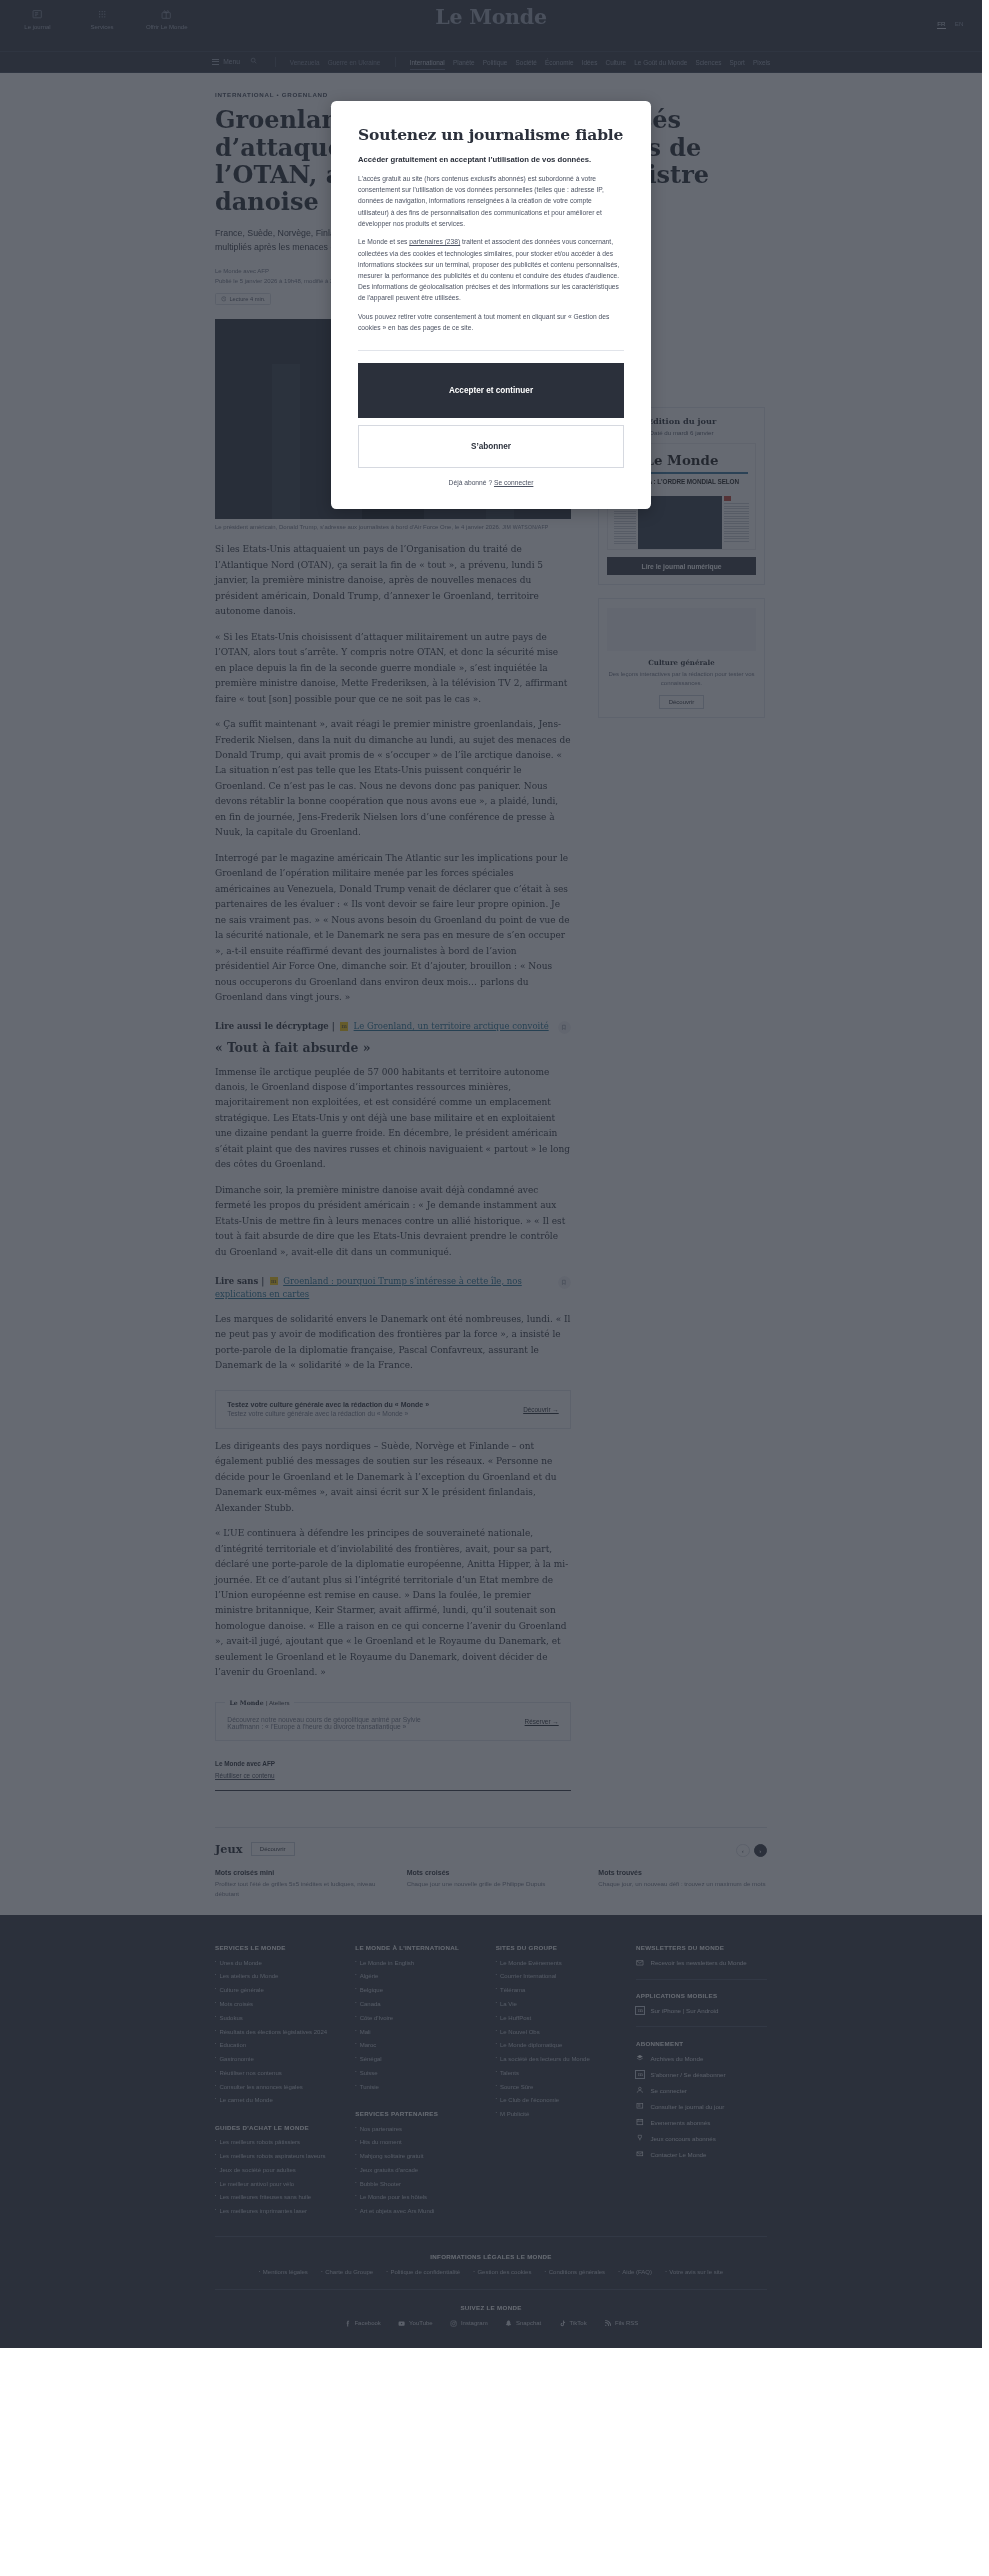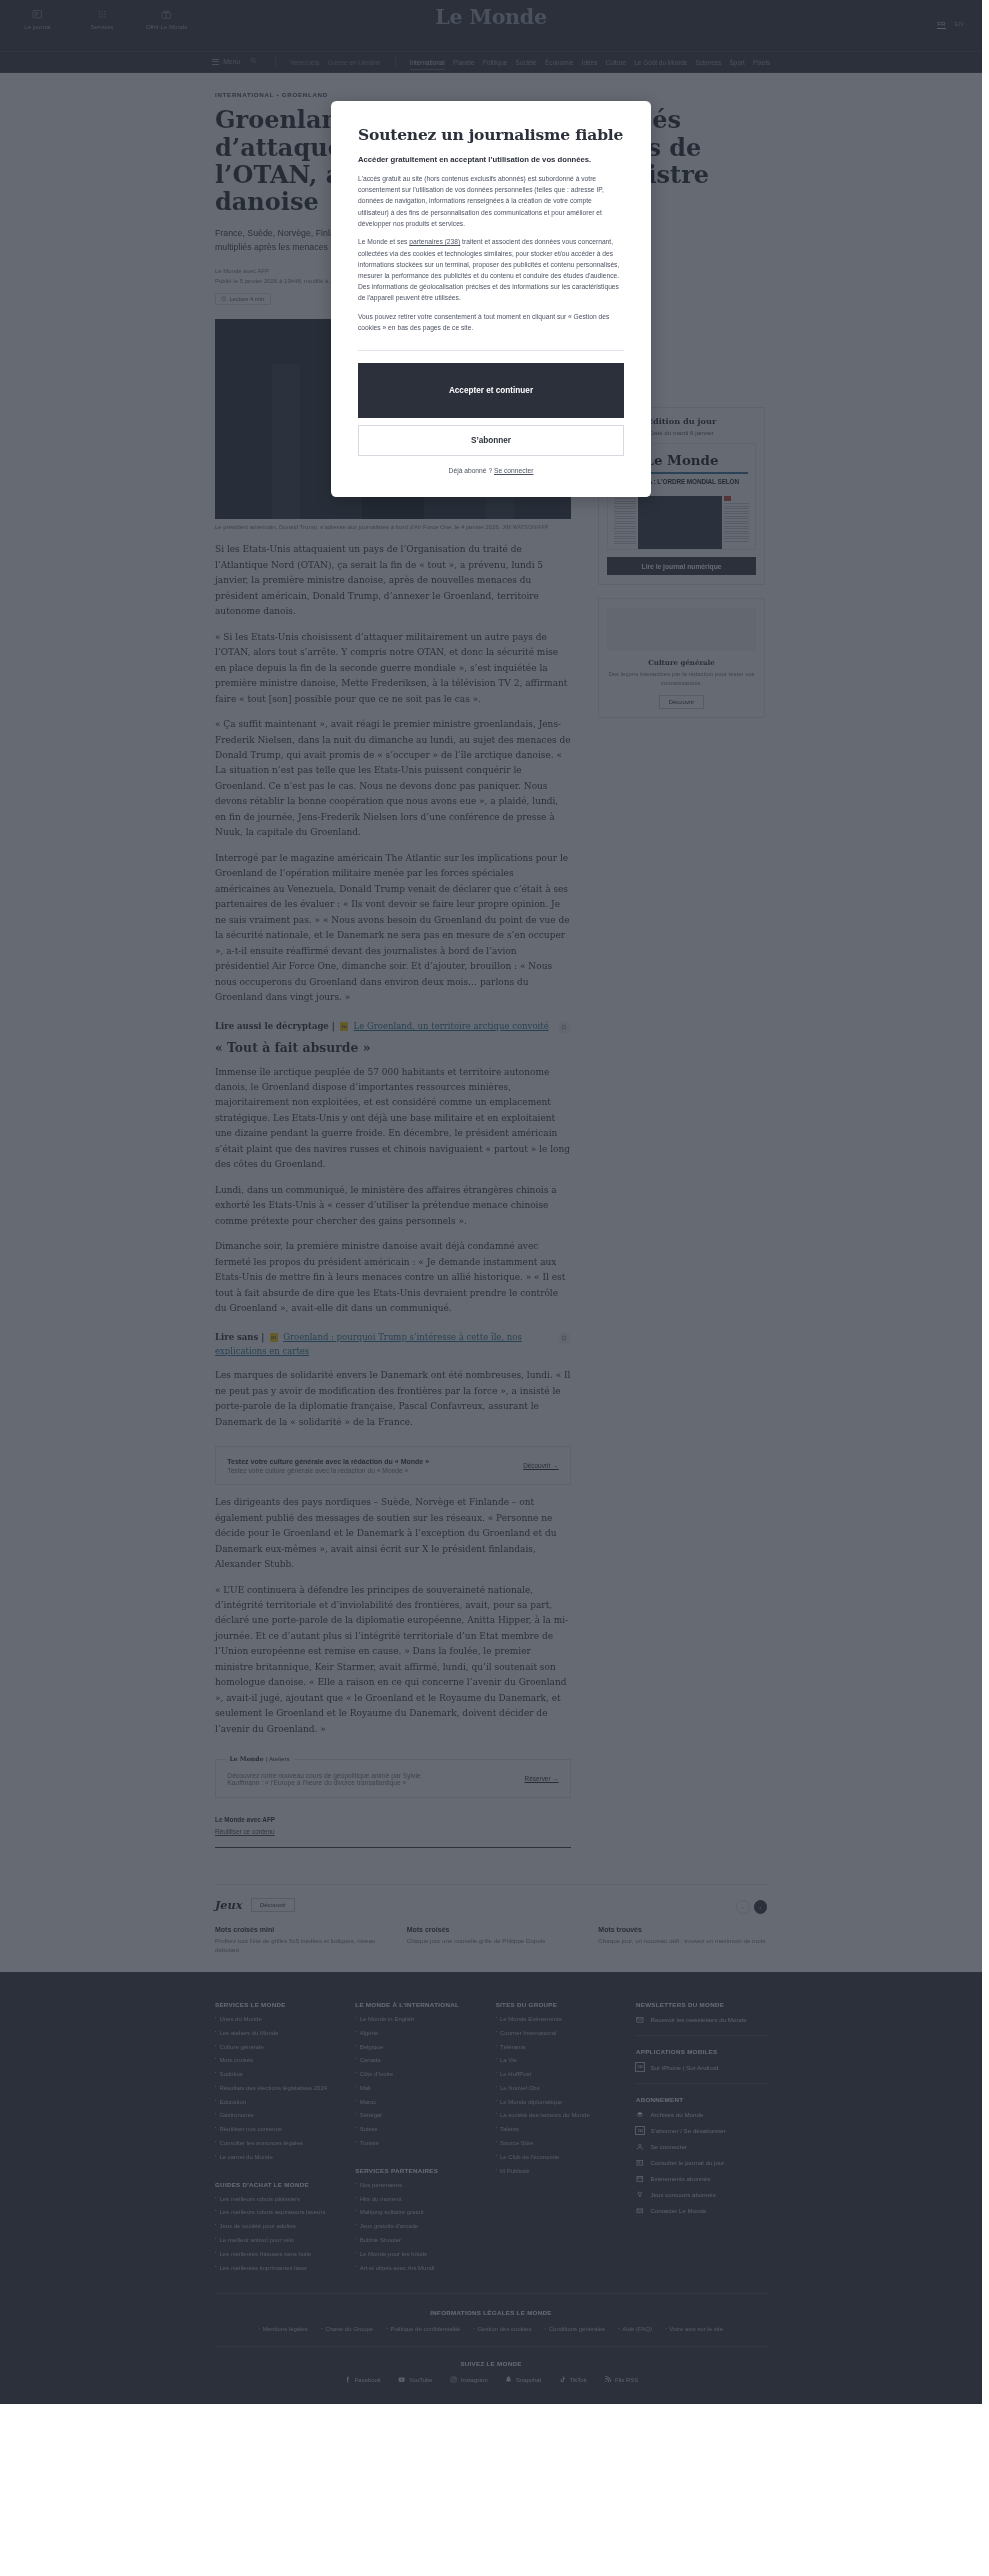--- a/index.html
+++ b/index.html
@@ -171,21 +171,21 @@
   .side-promo .sp-img { height: 43px; background: #f4f5f7; }
   .side-promo .sp-title { font-family: "DejaVu Serif", serif; font-size: 7px; font-weight: 700; margin-top: 7.2px; color: #1b2029; }
   .side-promo .sp-sub { font-size: 6px; color: #6a7080; margin-top: 3.1px; line-height: 1.5; }
   .btn-outline {
     display: inline-block; border: 0.5px solid #c7ccd6; padding: 3.1px 8.2px;
     font-size: 6px; color: #1b2029; margin-top: 6.2px; cursor: pointer;
   }
 
   
   .jeux-wrap { width: 552px; margin: 36px auto 0; border-top: 0.5px solid #dcdfe5; padding-top: 13.4px; }
-  .jeux-head { display: flex; align-items: flex-end; gap: 8.2px; position: relative; font-style: italic; }
+  .jeux-head { display: flex; align-items: flex-end; gap: 8.2px; position: relative; }
   .jeux-title { font-family: "DejaVu Serif", serif; font-size: 11.3px; font-weight: 700; color: #1b2029; }
   .jeux-arrows { position: absolute; right: 0; top: 2.1px; display: flex; gap: 4.1px; }
   .arrow-btn { width: 13.4px; height: 13.4px; border-radius: 50%; border: 0.5px solid #d6d9e0; display: flex; align-items: center; justify-content: center; font-size: 6.2px; color: #4b5262; cursor: pointer; }
   .arrow-btn.solid { background: #2b303b; color: #fff; border-color: #2b303b; }
   .jeux-grid { display: flex; gap: 23px; margin-top: 13.4px; padding-bottom: 17.5px; }
   .jeux-card { flex: 1; }
   .jeux-card .jc-t { font-size: 7px; font-weight: 700; color: #1b2029; }
   .jeux-card .jc-s { font-size: 6.2px; color: #6a7080; margin-top: 3.1px; line-height: 1.5; }
 
   
@@ -227,21 +227,21 @@
   .modal h2 { font-size: 7.7px; font-weight: 700; color: #2b303b; margin-top: 10.3px; line-height: 1.45; }
   .modal p { font-size: 6.7px; line-height: 1.66; color: #4b5262; margin-top: 7.7px; }
   .modal p a { color: #4b5262; text-decoration: underline; }
   .modal .m-hr { border-top: 0.5px solid #e1e4ea; margin: 16.5px 0 12.4px; }
   .btn-accept {
     display: block; width: 100%; background: #2b303b; color: #fff;
     font-size: 8.2px; font-weight: 700; text-align: center; padding: 23px 0; border: 0; cursor: pointer;
   }
   .btn-sub {
     display: block; width: 100%; background: #fff; color: #2b303b;
-    font-size: 8.2px; font-weight: 700; text-align: center; padding: 10px 0;
+    font-size: 8.2px; font-weight: 700; text-align: center; padding: 16px 0;
     border: 0.5px solid #d6d9e0; margin-top: 7.2px; cursor: pointer;
   }
   .m-login { text-align: center; font-size: 6.7px; color: #4b5262; margin-top: 10.3px; }
   .m-login a { color: #4b5262; text-decoration: underline; cursor: pointer; }
 </style>
 </head>
 <body>
 
 <div class="page-wrap">
 
@@ -373,21 +373,20 @@
               <a href="#">Le Groenland, un territoire arctique convoité</a>
               <span class="bookmark-btn">
                 <svg viewBox="0 0 24 24" fill="none" stroke="currentColor" stroke-width="2">
                     <path d="M6 3h12v18l-6-5-6 5z"></path>
                   </svg>
               </span>
             </div>
 
             <h2>« Tout à fait absurde »</h2>
             <p>Immense île arctique peuplée de 57 000 habitants et territoire autonome danois, le Groenland dispose d’importantes ressources minières, majoritairement non exploitées, et est considéré comme un emplacement stratégique. Les Etats-Unis y ont déjà une base militaire et en exploitaient une dizaine pendant la guerre froide. En décembre, le président américain s’était plaint que des navires russes et chinois naviguaient « partout » le long des côtes du Groenland.</p>
-            <p>Lundi, dans un communiqué, le ministère des affaires étrangères chinois a exhorté les Etats-Unis à « cesser d’utiliser la prétendue menace chinoise comme prétexte pour chercher des gains personnels ».</p>
             <p>Dimanche soir, la première ministre danoise avait déjà condamné avec fermeté les propos du président américain : « Je demande instamment aux Etats-Unis de mettre fin à leurs menaces contre un allié historique. » « Il est tout à fait absurde de dire que les Etats-Unis devraient prendre le contrôle du Groenland », avait-elle dit dans un communiqué.</p>
 
             <div class="lire-aussi">
               <span class="lbl">Lire sans |</span>
               <span class="mbadge">m</span>
               <a href="#">Groenland : pourquoi Trump s’intéresse à cette île, nos explications en cartes</a>
               <span class="bookmark-btn">
                 <svg viewBox="0 0 24 24" fill="none" stroke="currentColor" stroke-width="2">
                     <path d="M6 3h12v18l-6-5-6 5z"></path>
                   </svg>

